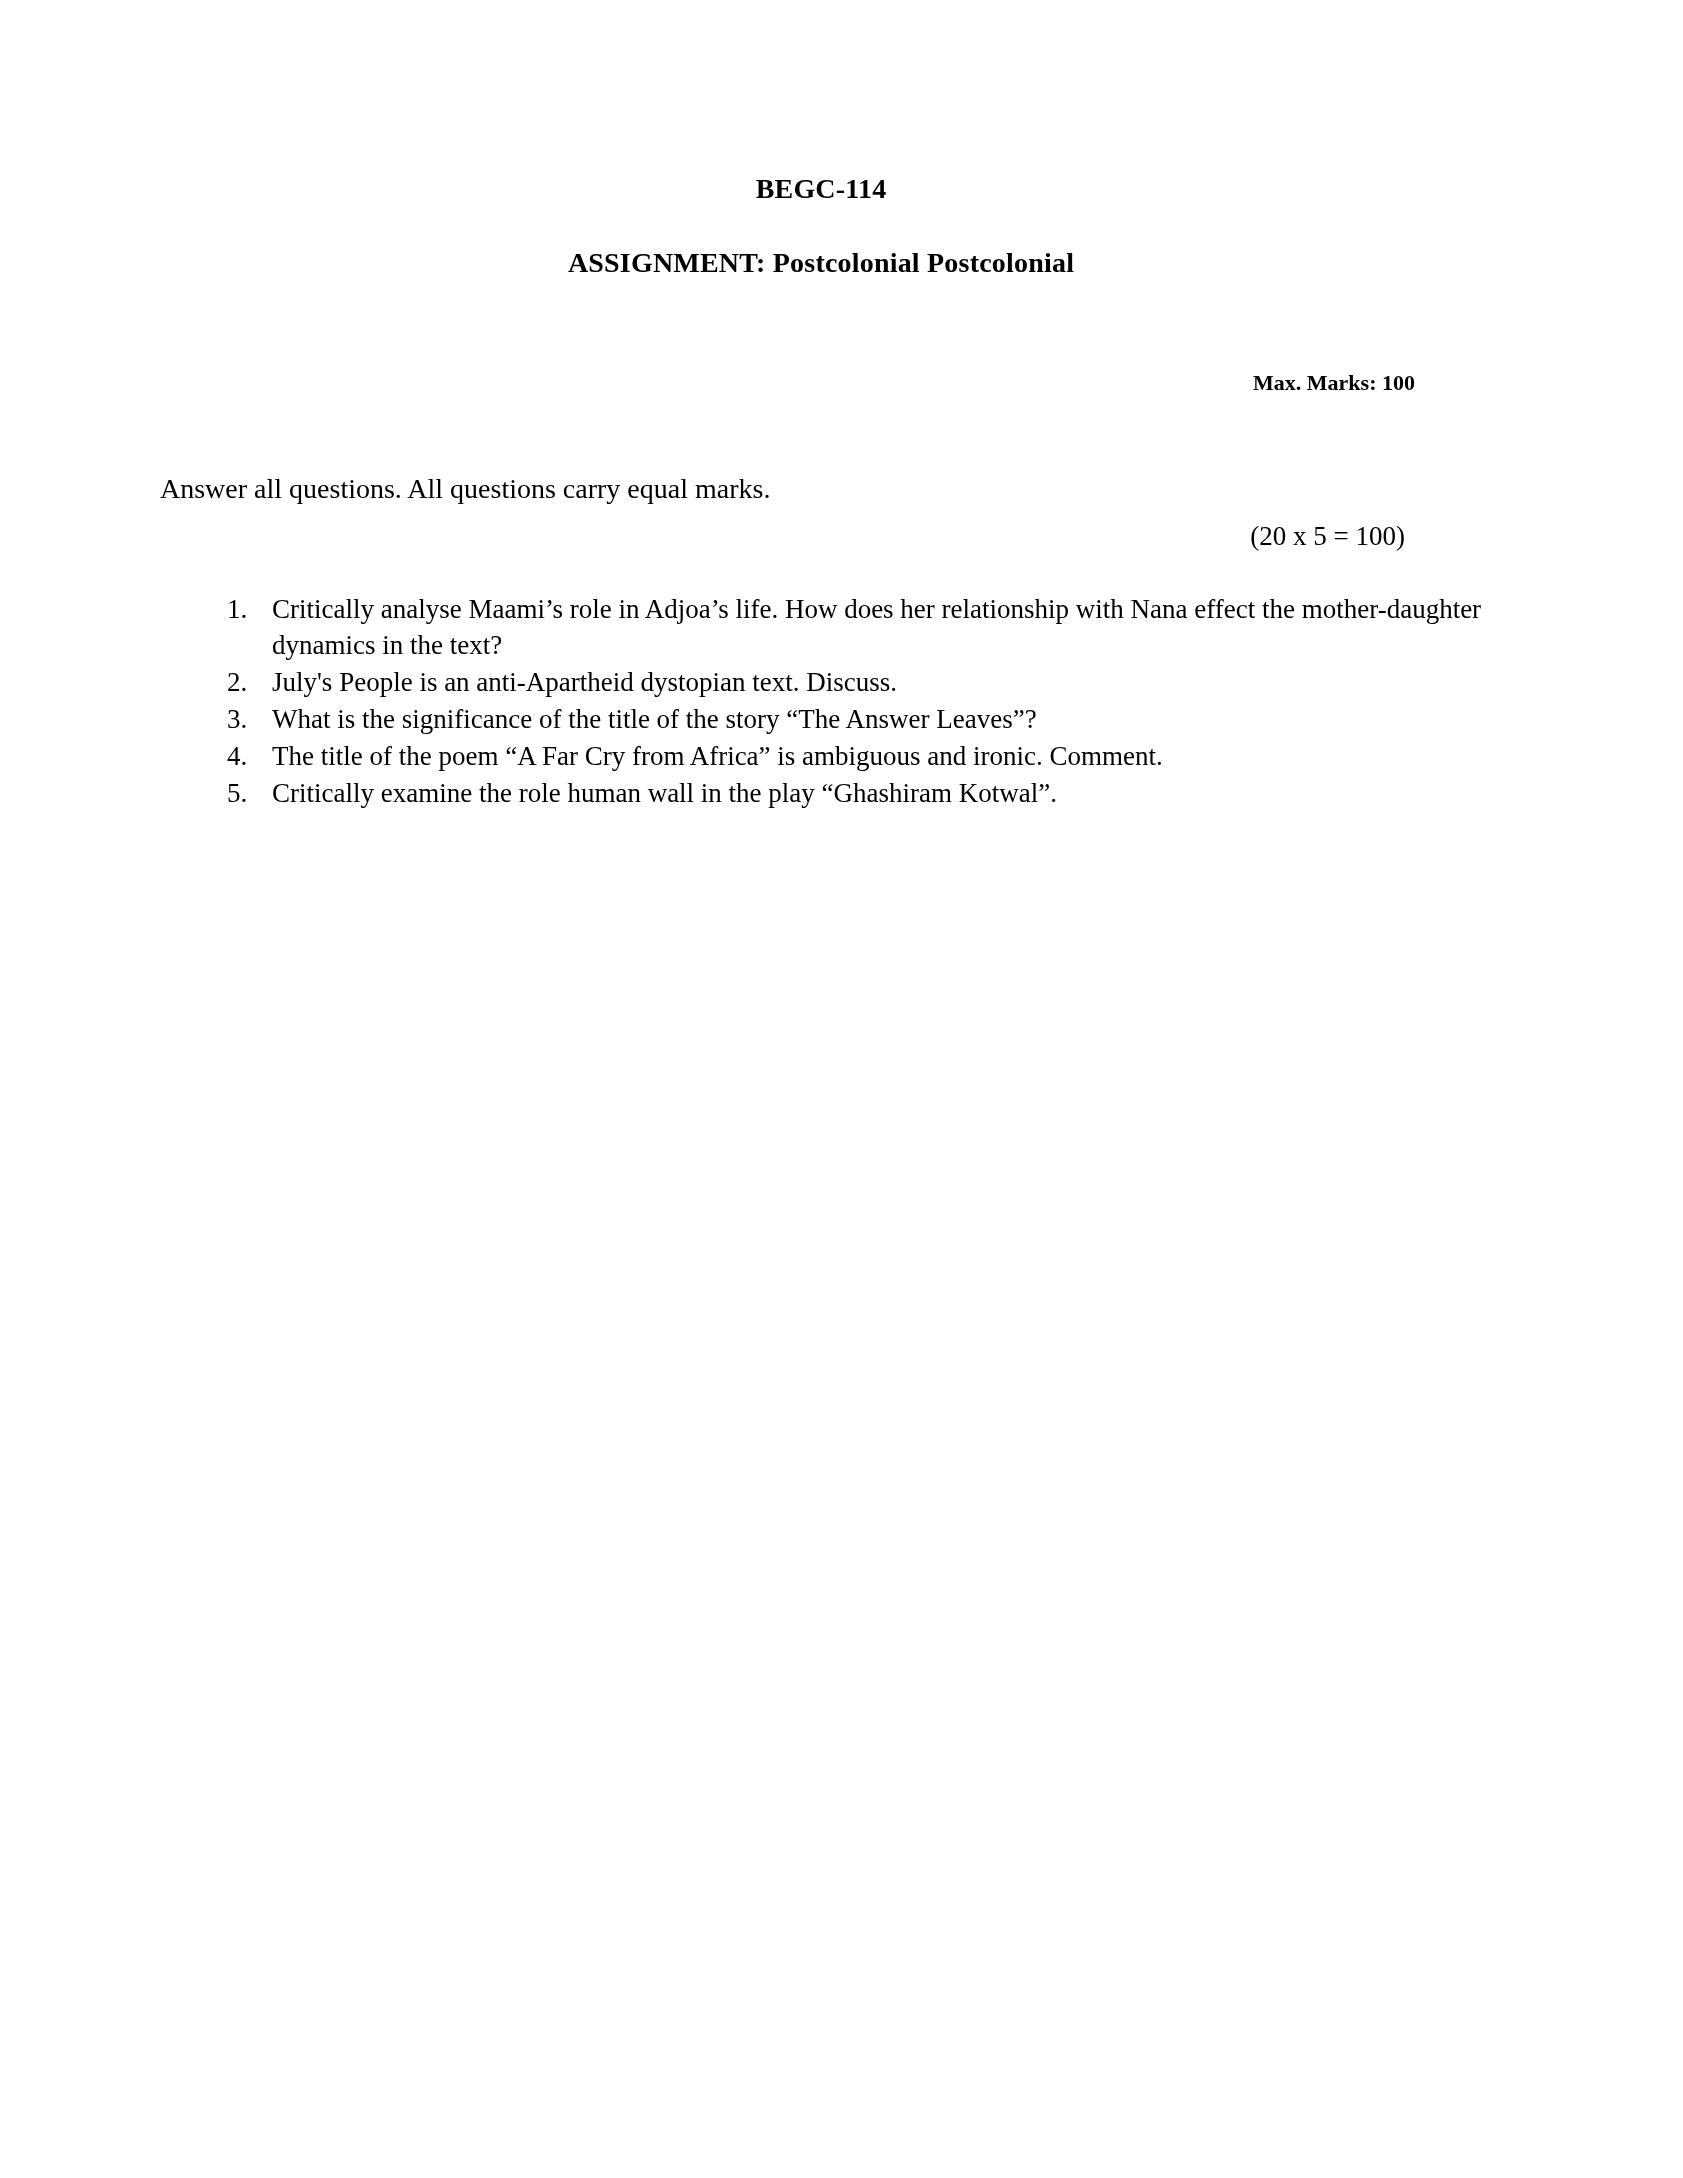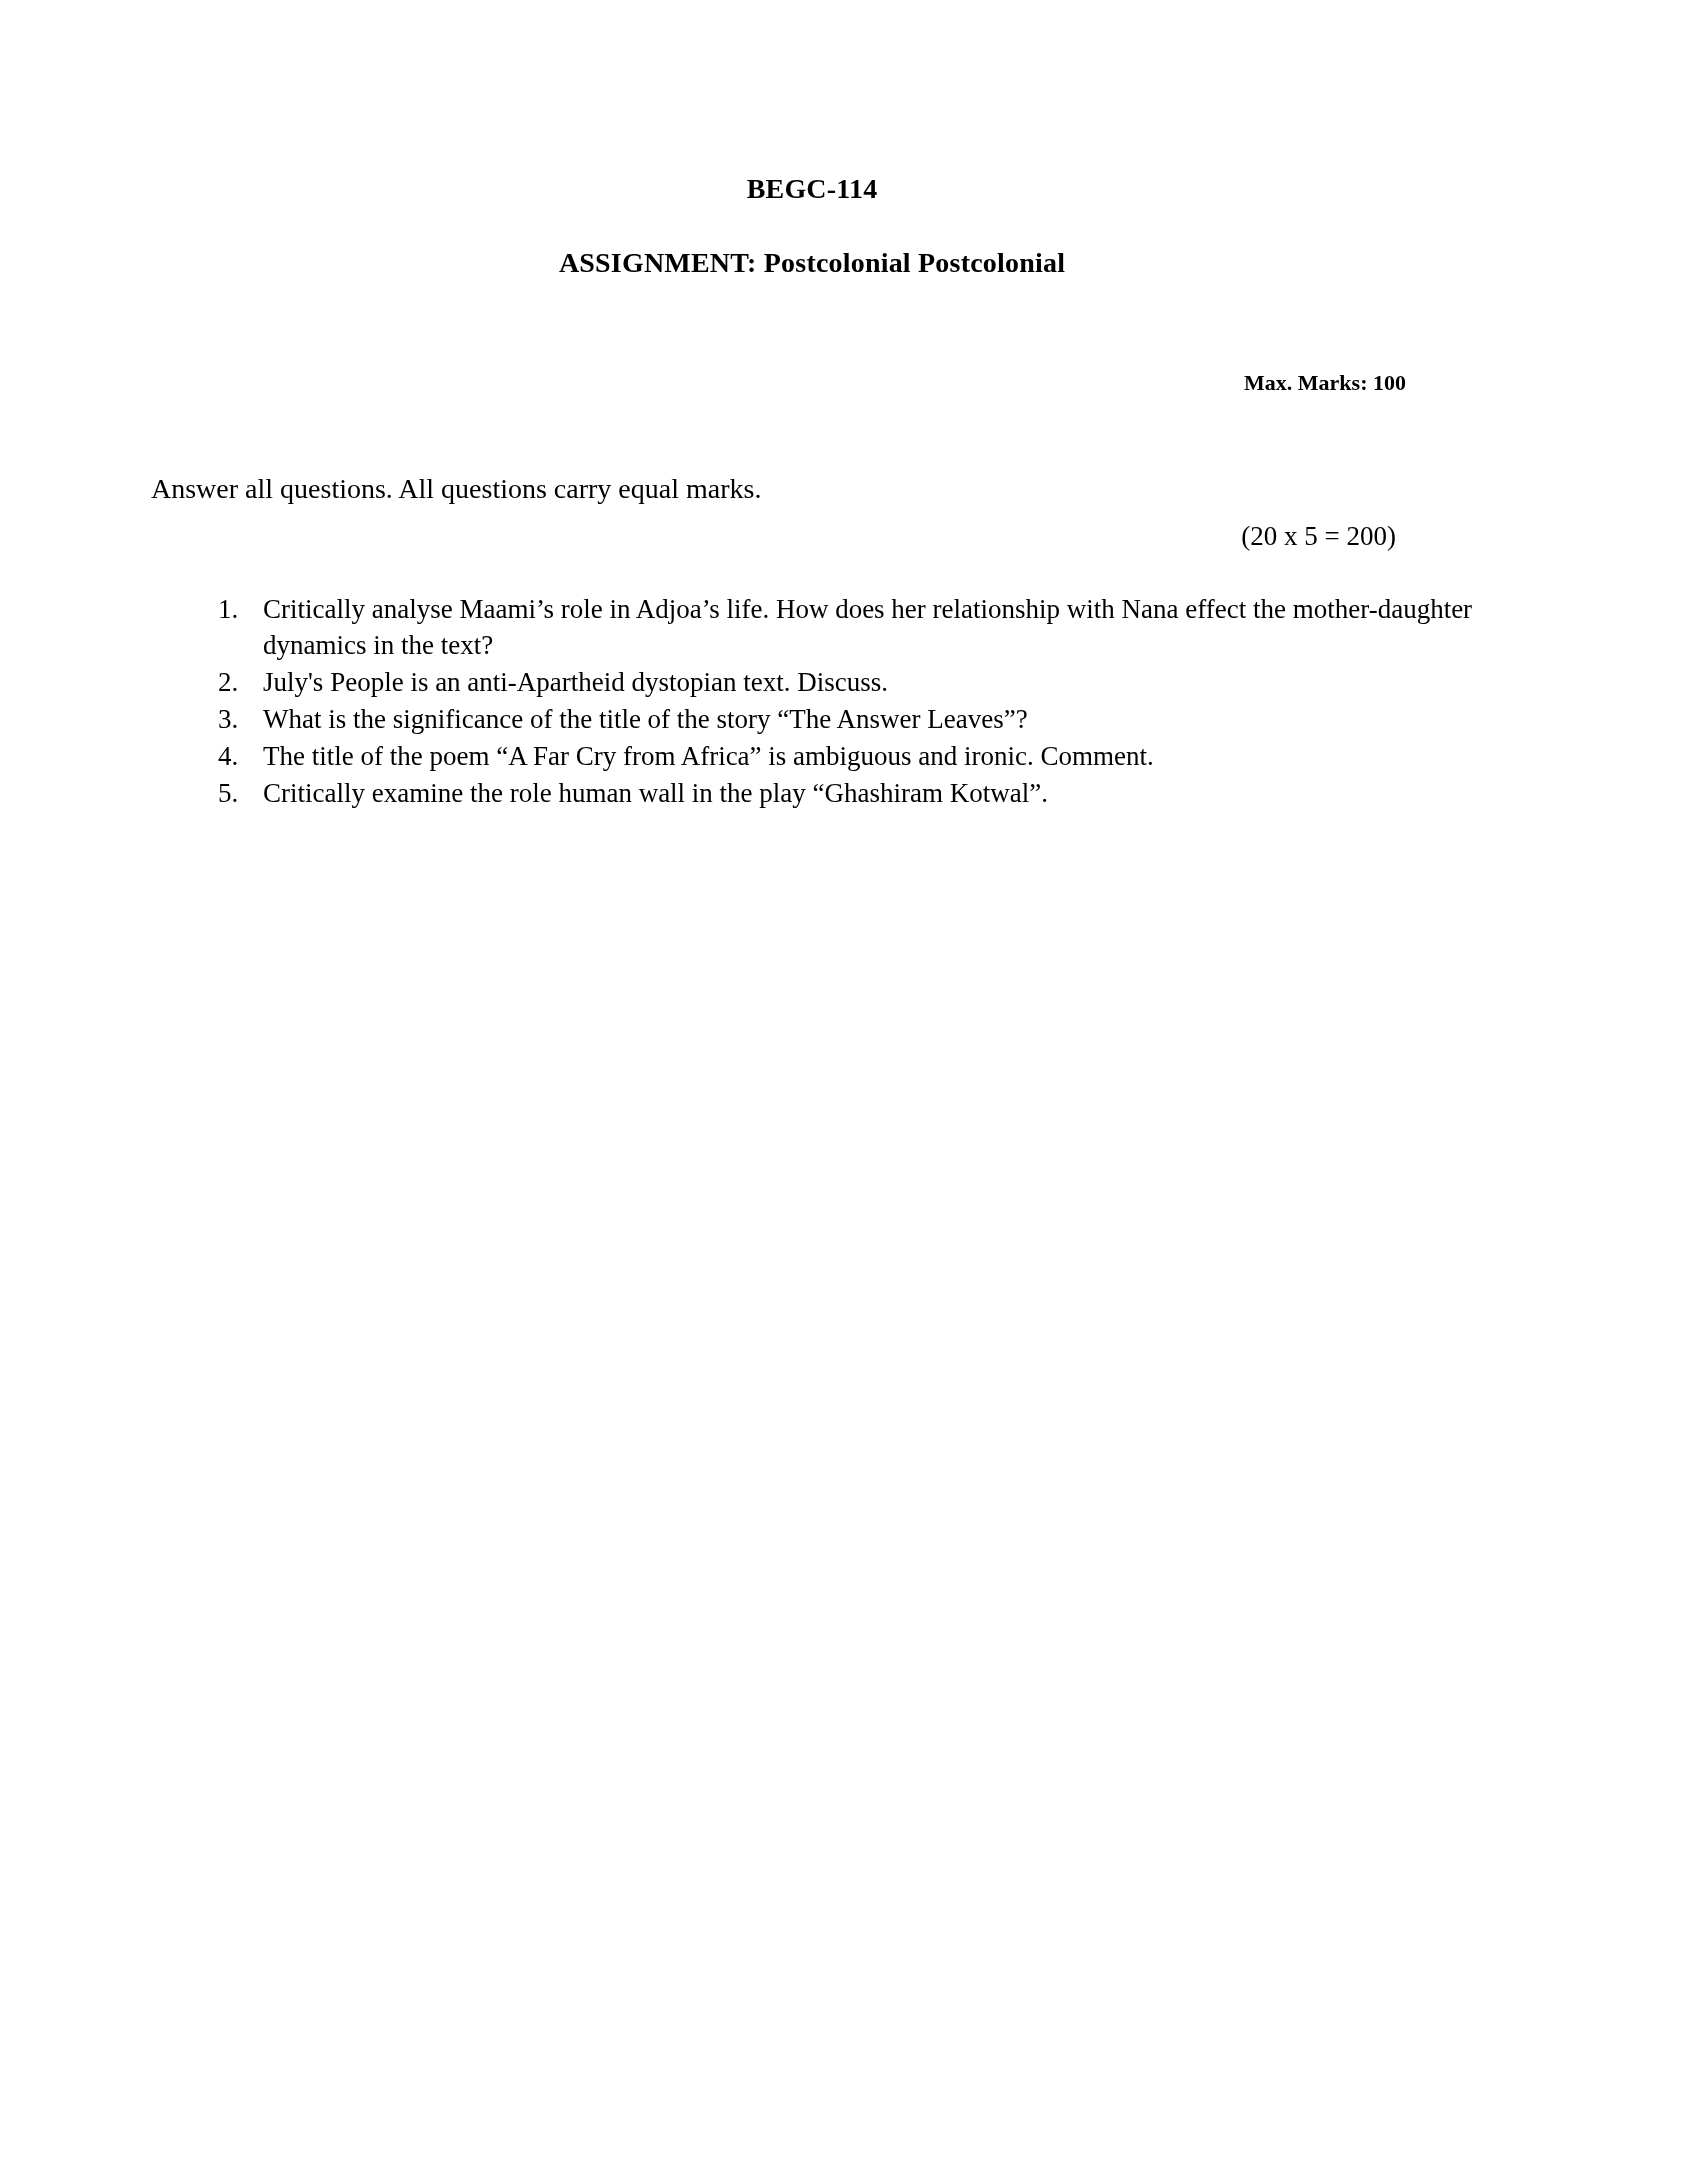--- a/index.html
+++ b/index.html
@@ -17,21 +17,21 @@
   .page {
     position: relative;
     width: 1683px;
     height: 2178px;
     box-sizing: border-box;
     padding: 0;
     background: #ffffff;
   }
   .content {
     position: absolute;
-    left: 151px;
+    left: 160px;
     top: 173px;
     width: 1322px;
   }
   .title-line {
     font-size: 28px;
     font-weight: bold;
     text-align: center;
     letter-spacing: 0.2px;
   }
   .gap-1 { height: 42px; }
@@ -90,21 +90,21 @@
 
     <div class="title-line">ASSIGNMENT: Postcolonial Postcolonial</div>
 
     <div class="gap-2"></div>
 
 
     <div class="maxmarks">Max. Marks: 100</div>
 
     <div class="instruction">Answer all questions. All questions carry equal marks.</div>
 
-    <div class="marks-scheme">(20 x 5 = 200)</div>
+    <div class="marks-scheme">(20 x 5 = 100)</div>
 
     <ol class="questions">
       <li><span>Critically analyse Maami’s role in Adjoa’s life. How does her relationship with Nana effect the mother-daughter dynamics in the text?</span></li>
       <li><span class="ital">July's People</span><span> is an anti-Apartheid dystopian text. Discuss.</span></li>
       <li><span>What is the significance of the title of the story “The Answer Leaves”?</span></li>
       <li><span>The title of the poem “A Far Cry from Africa” is ambiguous and ironic. Comment.</span></li>
       <li><span> Critically examine the role human wall in the play “Ghashiram Kotwal”.</span></li>
     </ol>
 
   </div>

